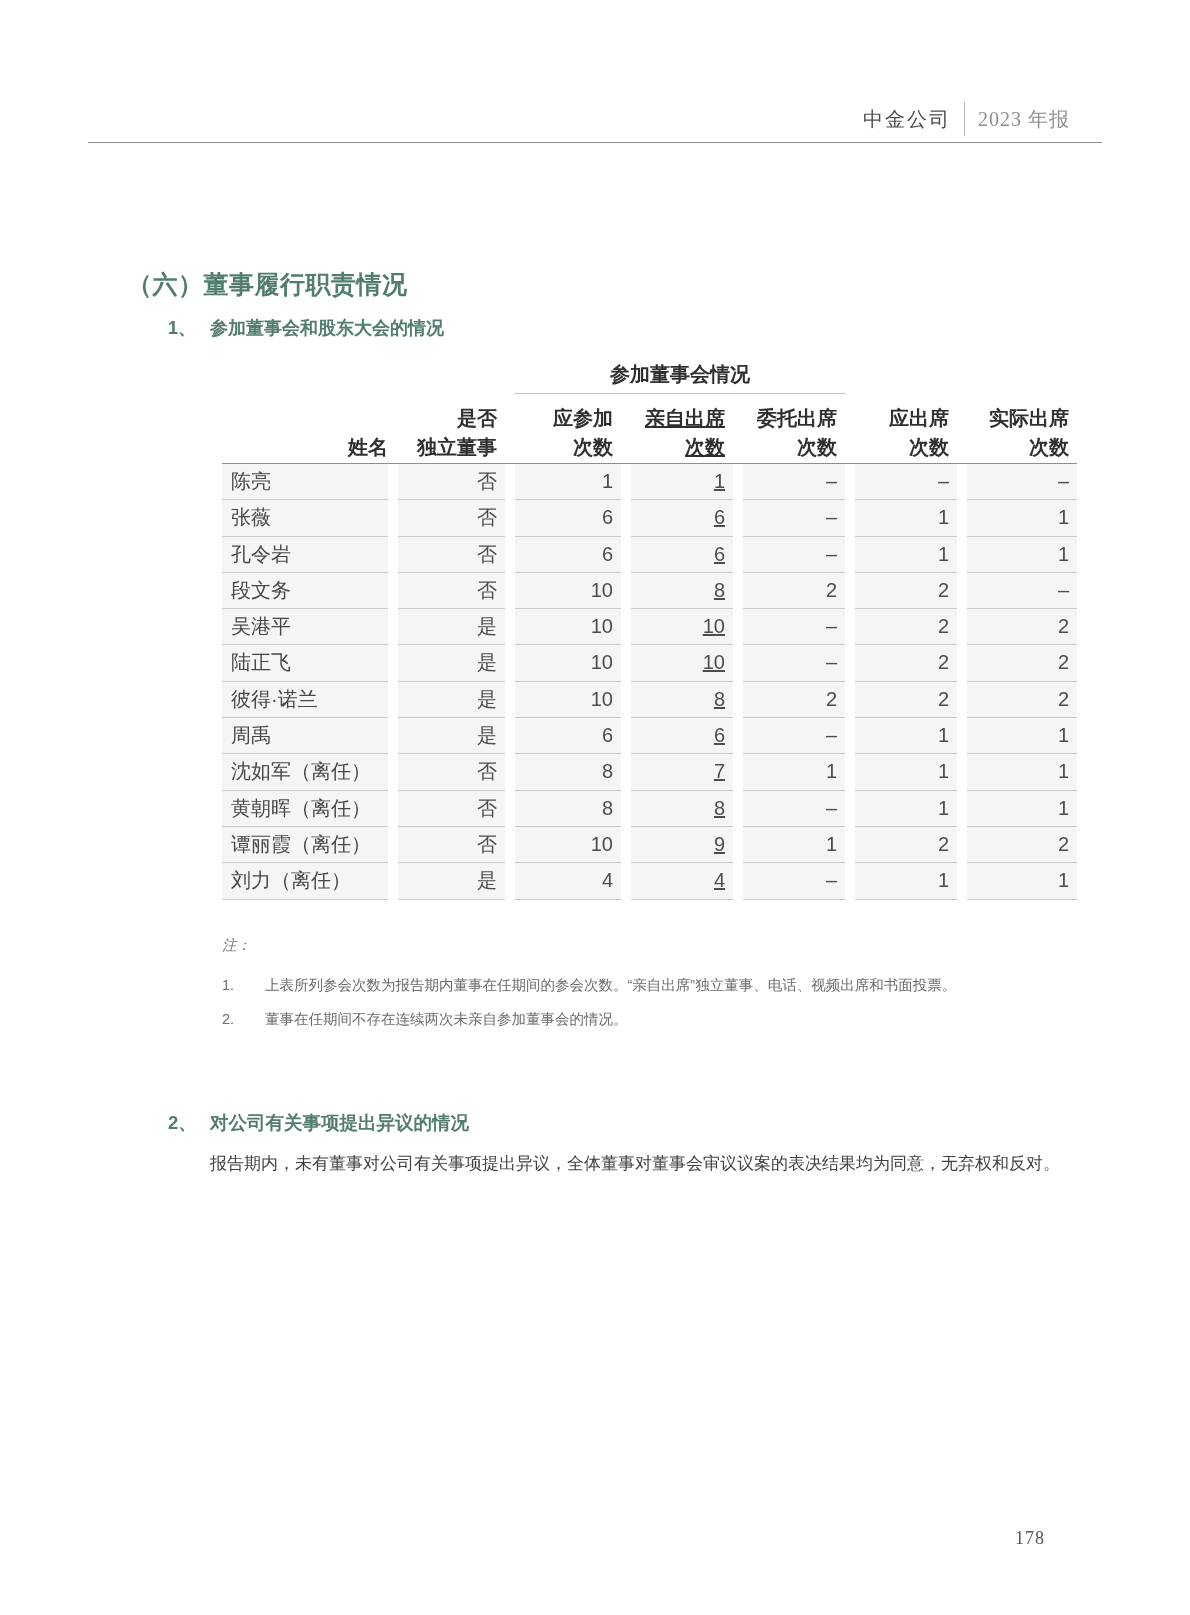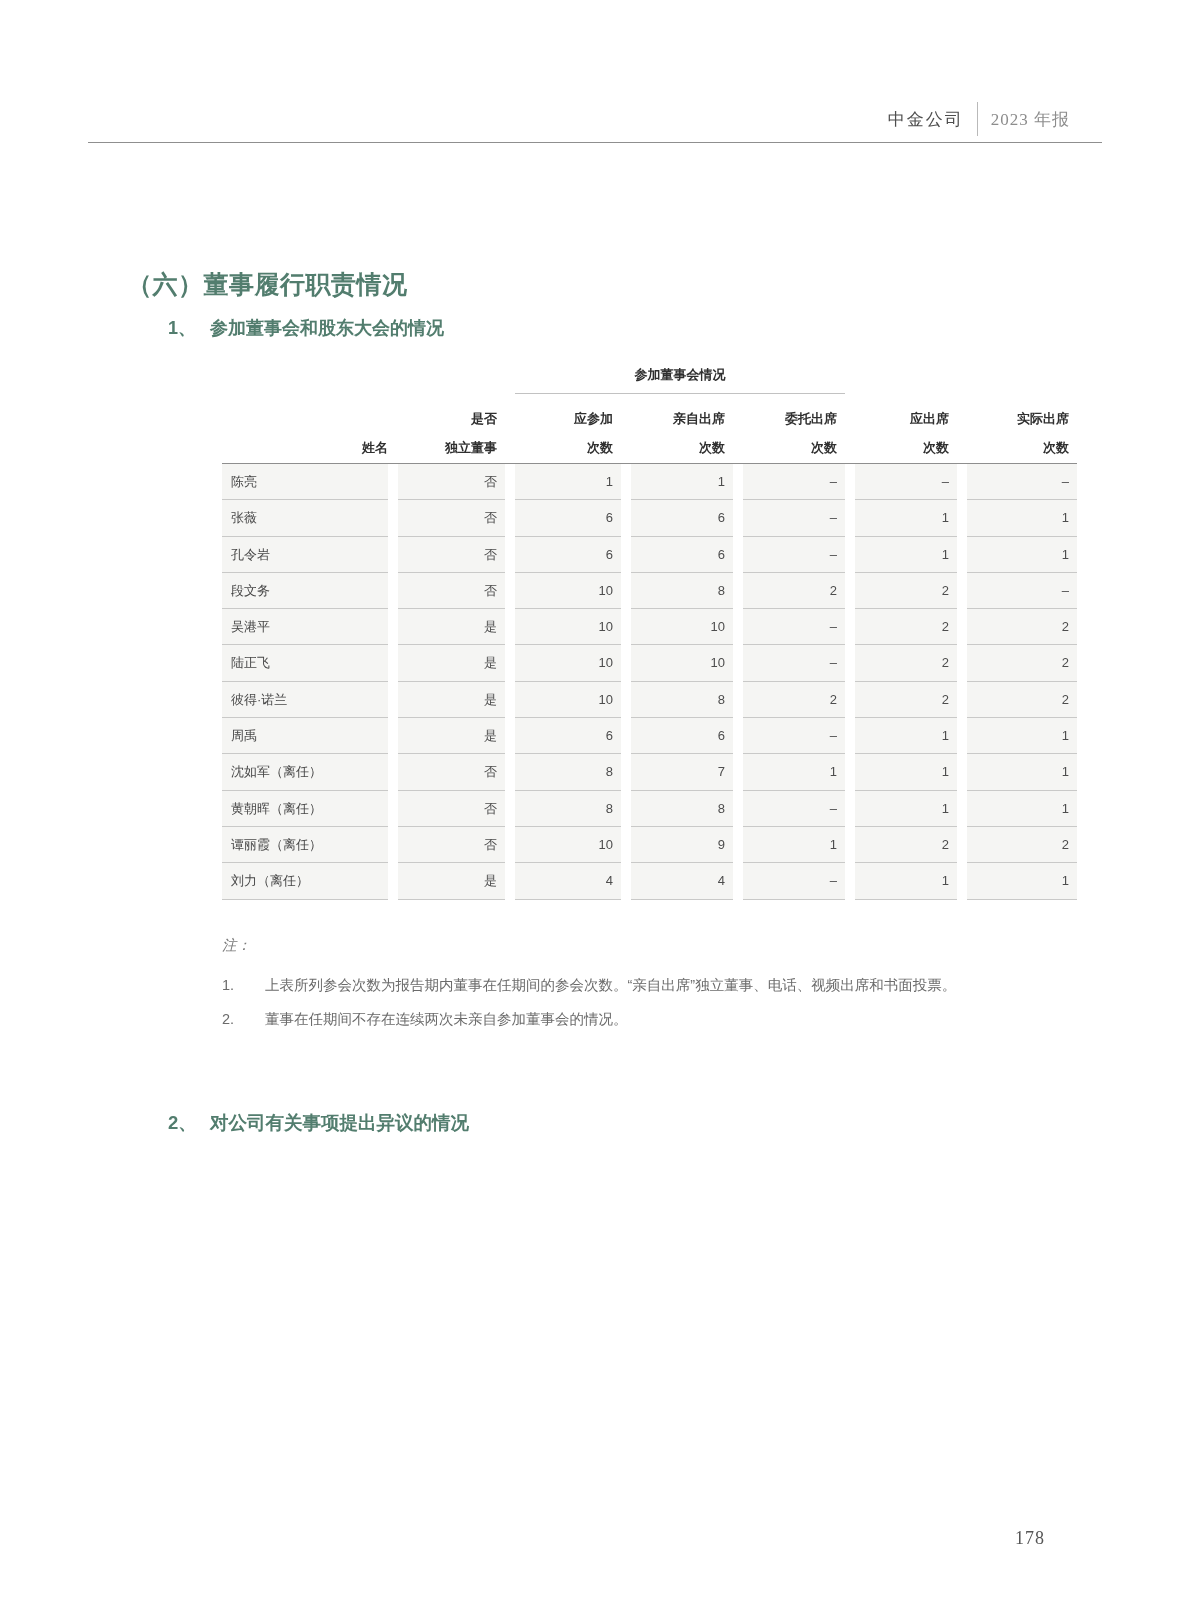--- a/index.html
+++ b/index.html
@@ -5,59 +5,59 @@
   * { margin: 0; padding: 0; box-sizing: border-box; }
   html, body { background: #ffffff; }
   body { width: 1190px; height: 1615px; position: relative; overflow: hidden;
          font-family: "Liberation Sans", "DejaVu Sans", sans-serif; }
 
   .page { position: absolute; inset: 0; background: #ffffff; }
 
   
   .doc-header { position: absolute; top: 102px; right: 120px;
                 display: flex; align-items: center; gap: 13px;
-                font-family: "Liberation Serif", "DejaVu Serif", serif; font-size: 17px; }
+                font-family: "Liberation Serif", "DejaVu Serif", serif; font-size: 20px; }
   .doc-header .company { color: #4d4d4d; letter-spacing: 2px; }
   .doc-header .divider { width: 1px; height: 34px; background: #b9b9b9; }
   .doc-header .edition { color: #8d8d8d; letter-spacing: 1px; }
   .header-rule { position: absolute; top: 142px; left: 88px; width: 1014px; height: 1px;
                  background: #8f8f8f; }
 
   
   .h1 { position: absolute; left: 127px; top: 268px; font-size: 25px; font-weight: bold;
         color: #527d6e; letter-spacing: 0.5px; }
   .sub-heading { position: absolute; display: flex; font-weight: bold; color: #527d6e; }
   .sub1 { left: 168px; top: 316px; font-size: 18px; }
   .sub2 { left: 168px; top: 1110px; font-size: 18.5px; }
   .sub-heading .no { width: 42px; flex-shrink: 0; }
 
   
   .att-table { position: absolute; left: 222px; top: 356px; width: 855px;
-               font-size: 13px; color: #454545; }
+               font-size: 20px; color: #454545; }
   .group-row { display: flex; height: 38px; align-items: center; }
   .group-cell { text-align: center; font-weight: bold; color: #2f2f2f;
                 height: 100%; display: flex; align-items: center; justify-content: center;
                 border-bottom: 1px solid #c2c2c2; }
   .group-cell.g1 { margin-left: 293px; width: 330px; }
   .group-cell.g2 { margin-left: 10px;  width: 222px; }
 
   .col-headers { display: flex; align-items: flex-end; height: 70px; padding-top: 6px;
                  border-bottom: 1.5px solid #8e8e8e; font-weight: bold; color: #2f2f2f; }
   .hcell { line-height: 29px; padding-right: 8px; padding-bottom: 1px; text-align: right; }
   .hcell.c0 { text-align: right; padding-left: 9px; padding-right: 0; }
 
   .trow { display: flex; height: 36.3px; }
   .tcell { background: #f5f5f3; border-bottom: 1px solid #c9c9c8;
            line-height: 35px; padding-right: 8px; text-align: right; color: #4d4d4d; }
   .tcell.c0 { text-align: left; padding-left: 9px; color: #474747; }
 
   .c0 { width: 166px; }
   .c1 { width: 107px; margin-left: 10px; }
   .c2 { width: 106px; margin-left: 10px; }
-  .c3 { width: 102px; margin-left: 10px; }
+  .c3 { width: 102px; margin-left: 10px; text-decoration: underline; }
   .c4 { width: 102px; margin-left: 10px; }
   .c5 { width: 102px; margin-left: 10px; }
   .c6 { width: 110px; margin-left: 10px; }
 
   
   .notes { position: absolute; left: 222px; top: 936px; width: 845px;
            color: #6b6b6b; font-size: 14.5px; }
   .note-label { font-style: italic; color: #7a7a7a; margin-bottom: 14px; }
   .note-item { display: flex; line-height: 33px; margin-bottom: 1px; }
   .note-no { width: 43px; flex-shrink: 0; }
@@ -248,16 +248,17 @@
           <div class="note-text">董事在任期间不存在连续两次未亲自参加董事会的情况。</div>
         </div>
       </div>
   </div>
 
   <div class="sub-heading sub2">
     <span class="no">2、</span>
     <span>对公司有关事项提出异议的情况</span>
   </div>
 
+  <div class="body-para">报告期内，未有董事对公司有关事项提出异议，全体董事对董事会审议议案的表决结果均为同意，无弃权和反对。</div>
 
   <div class="page-number">178</div>
 
 </div>
 
 </body></html>

